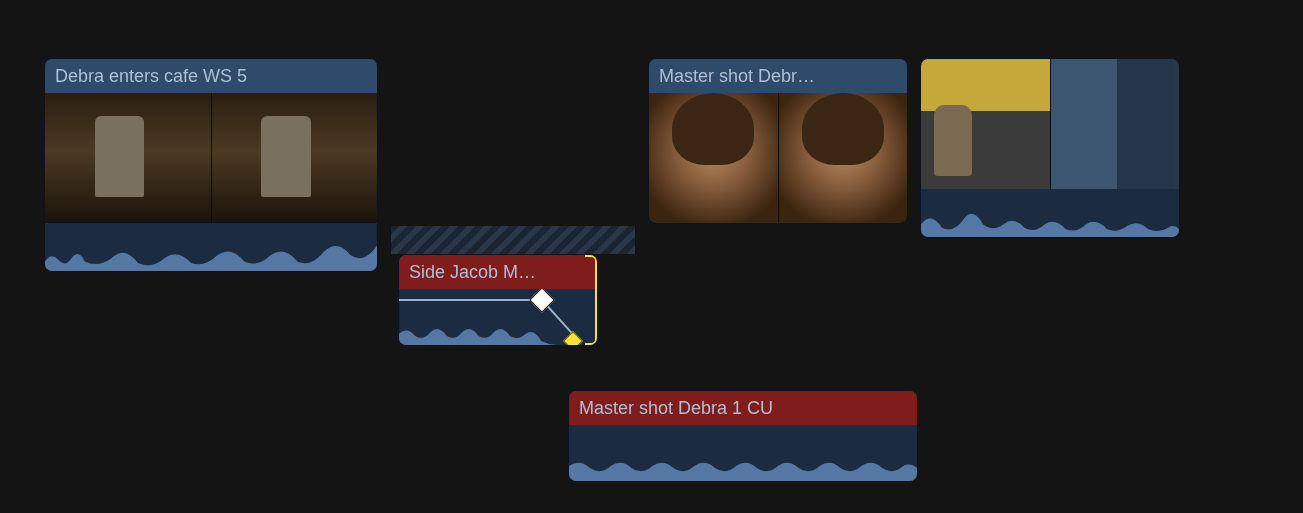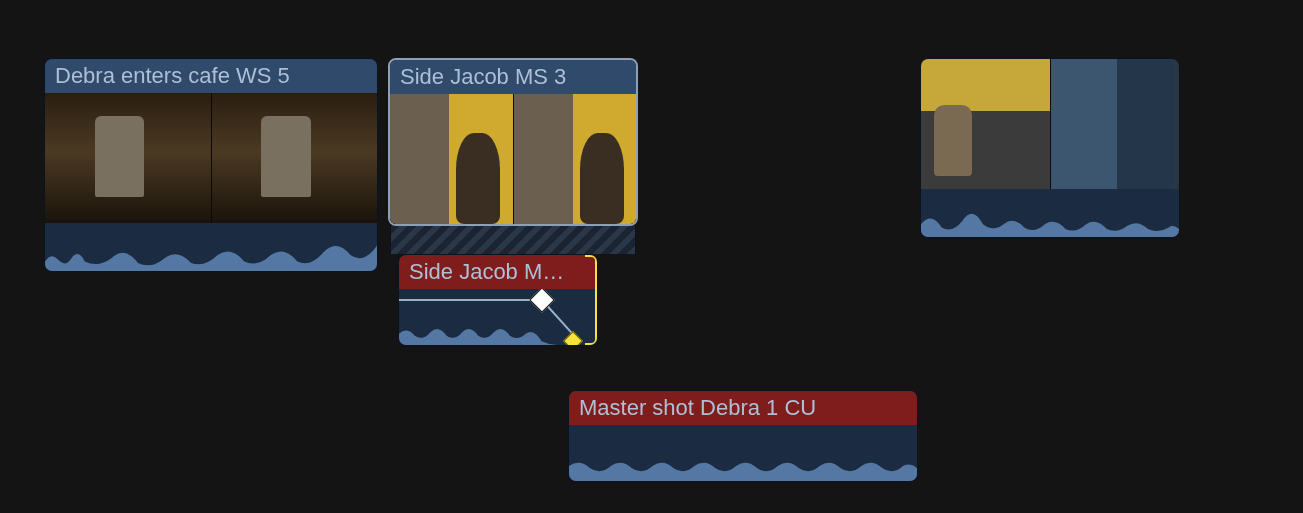--- a/index.html
+++ b/index.html
@@ -21,21 +21,21 @@
     overflow: hidden;
     background: #1d2f45;
     border: 1px solid #0a1420;
   }
   .clip.selected {
     border: 2px solid #8fa0b4;
   }
   .clip-title {
     background: #2f4a6b;
     color: #aebfd6;
-    font-size: 22px;
+    font-size: 18px;
     padding: 4px 18px 6px 10px;
     white-space: nowrap;
     overflow: hidden;
     text-overflow: ellipsis;
     height: 34px;
     line-height: 26px;
   }
   .thumbs {
     display: flex;
     height: 130px;
@@ -136,30 +136,30 @@
       <div class="th scene-cafe"></div>
       <div class="th scene-cafe"></div>
     </div>
     <div class="waveform">
       <svg viewBox="0 0 100 30" preserveAspectRatio="none">
         <path class="wave-path" d="M0,30 L0,24 Q2,18 4,23 Q6,28 8,22 Q10,16 12,24 Q16,28 20,22 Q24,14 28,25 Q32,29 36,22 Q40,16 44,25 Q48,28 52,20 Q56,14 60,24 Q64,28 68,20 Q72,14 76,24 Q80,28 84,18 Q88,10 92,20 Q96,26 100,14 L100,30 Z"></path>
       </svg>
     </div>
   </div>
 
-  <div class="clip selected" style="left:388px; top:58px; width:250px;">
-    <div class="clip-title">Side Jacob MS 3</div>
-    <div class="thumbs" style="height:130px;">
-      <div class="th scene-yellow"></div>
-      <div class="th scene-yellow"></div>
-    </div>
-  </div>
 
   <div class="hatch" style="left:390px; top:226px; width:246px; height:28px;"></div>
 
+  <div class="clip" style="left:648px; top:58px; width:260px;">
+    <div class="clip-title">Master shot Debr…</div>
+    <div class="thumbs" style="height:130px;">
+      <div class="th scene-face"></div>
+      <div class="th scene-face"></div>
+    </div>
+  </div>
 
   <div class="clip" style="left:920px; top:58px; width:260px;">
     <div class="thumbs">
       <div class="th scene-counter"></div>
       <div class="th scene-blue"></div>
     </div>
     <div class="waveform">
       <svg viewBox="0 0 100 30" preserveAspectRatio="none">
         <path class="wave-path" d="M0,30 L0,22 Q4,14 8,24 Q12,28 16,20 Q20,10 24,22 Q28,27 32,22 Q36,17 40,24 Q44,28 48,22 Q52,18 56,25 Q60,28 64,22 Q68,18 72,25 Q76,28 80,23 Q84,19 88,25 Q92,28 96,24 Q98,22 100,25 L100,30 Z"></path>
       </svg>

